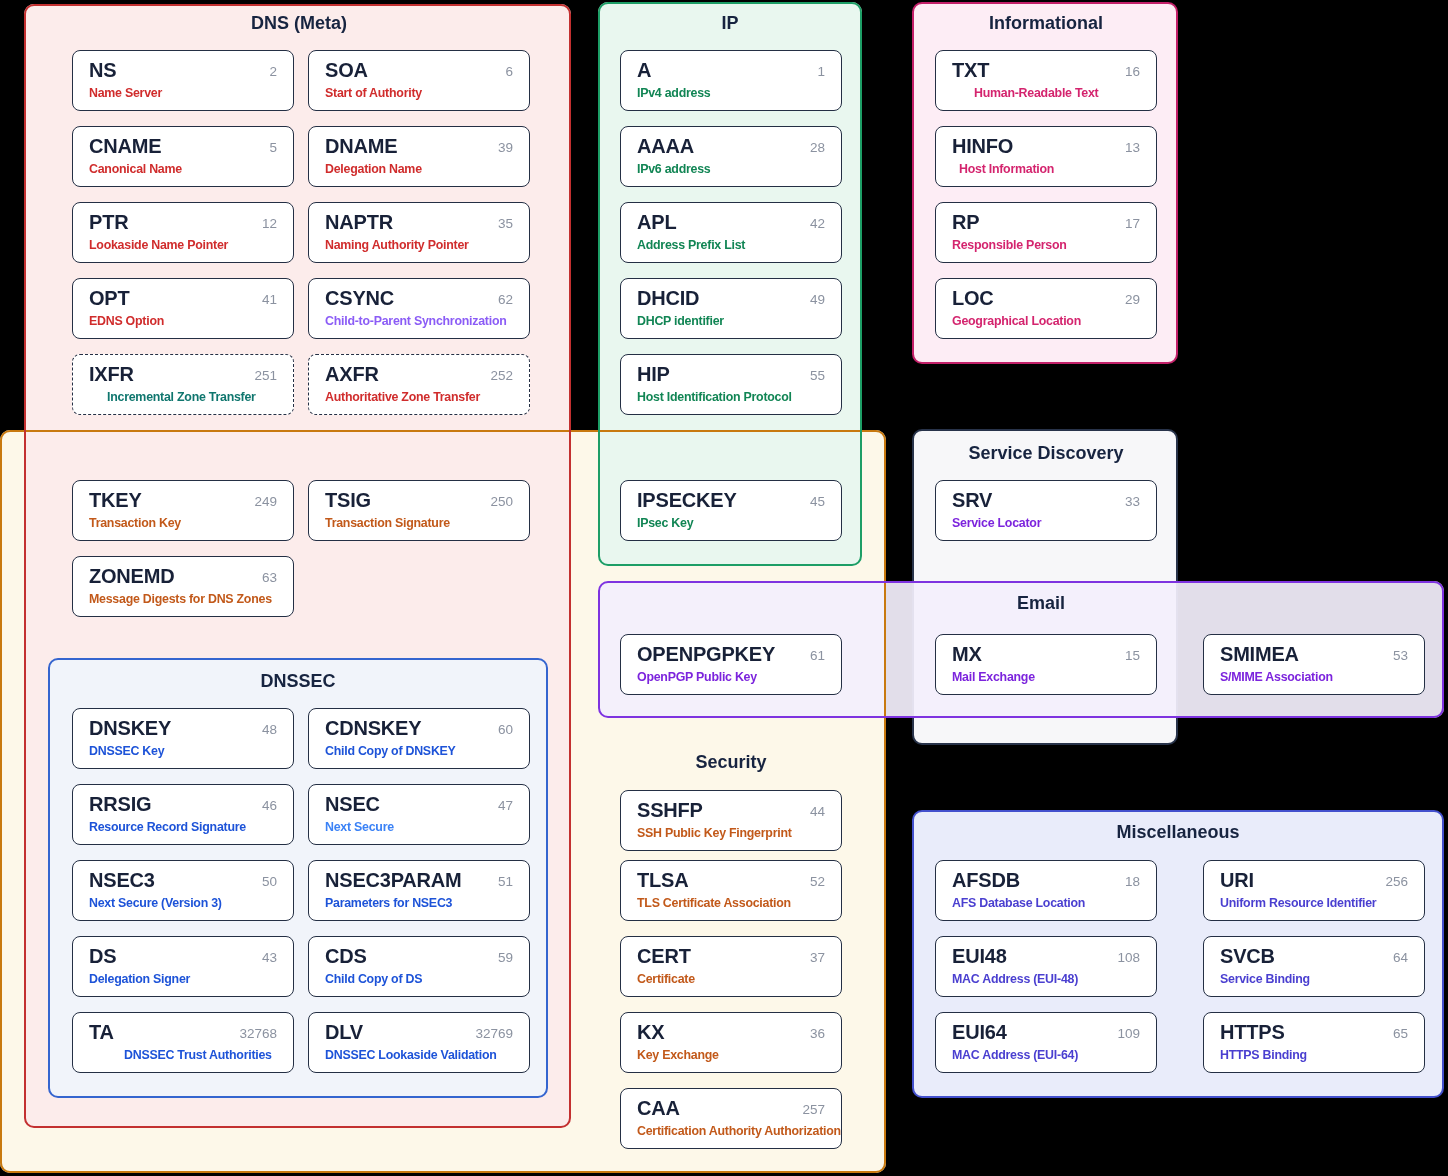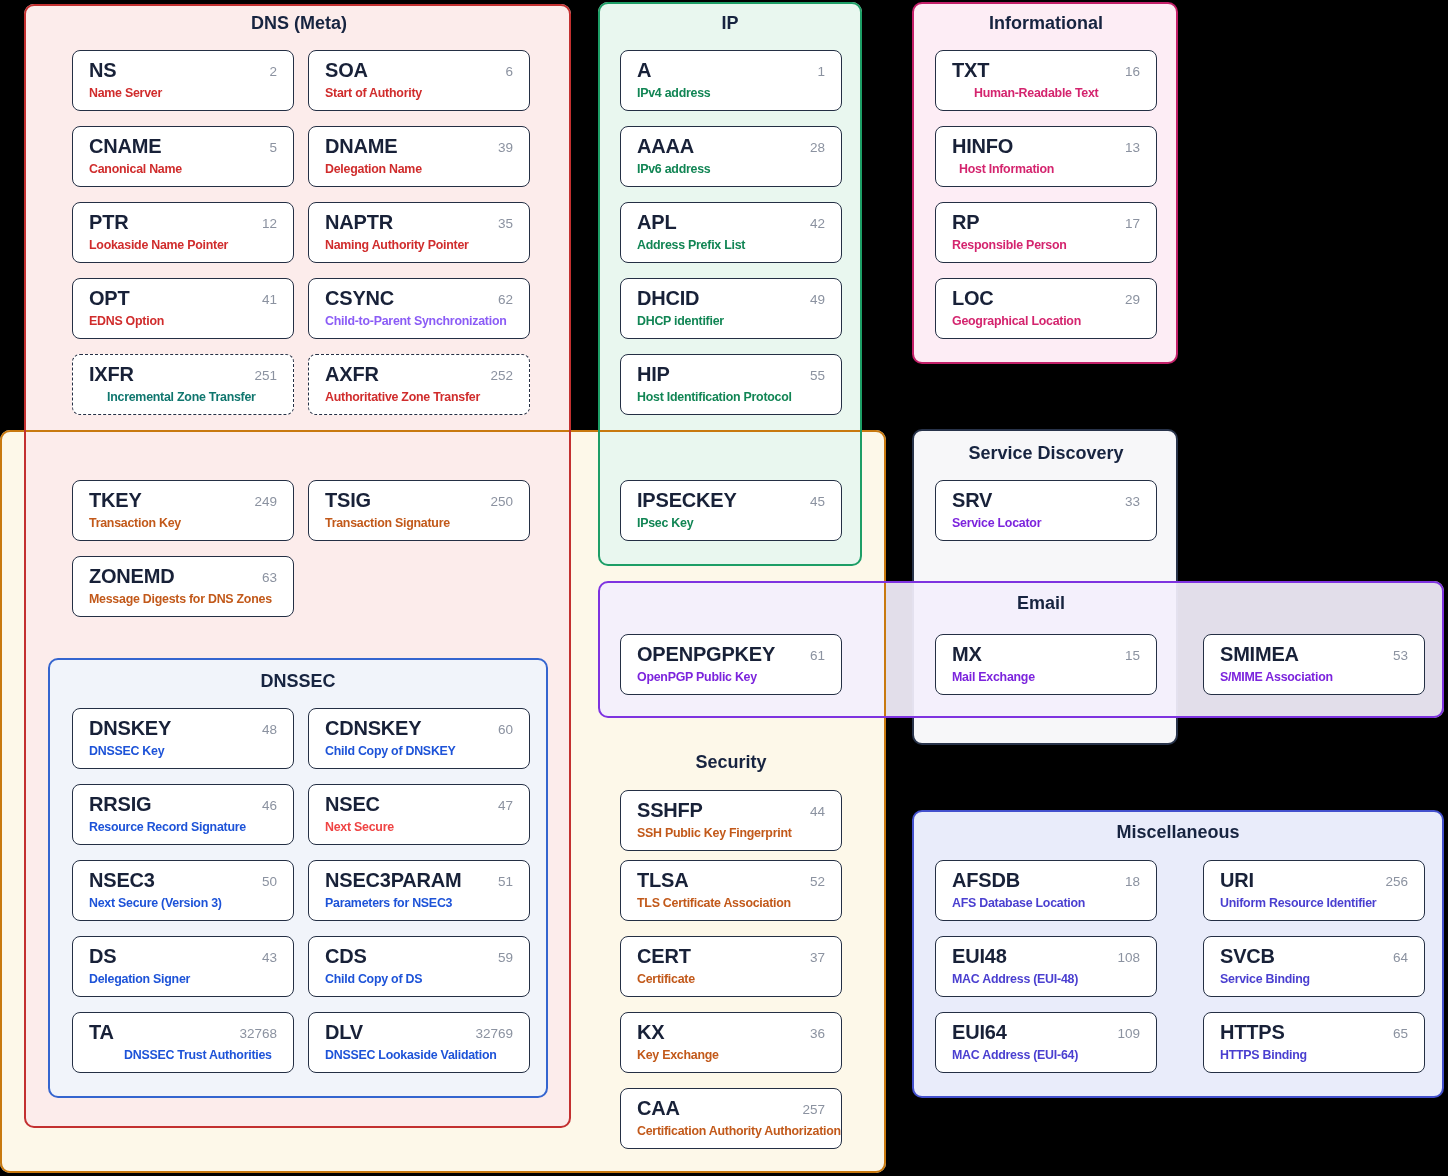--- a/index.html
+++ b/index.html
@@ -188,21 +188,21 @@
       <div class="desc" style="color: rgb(29, 83, 216);">Child Copy of DNSKEY</div>
     </div>
     <div class="card" style="left: 72px; top: 784px;">
       <div class="code">RRSIG</div>
       <div class="num">46</div>
       <div class="desc" style="color: rgb(29, 83, 216);">Resource Record Signature</div>
     </div>
     <div class="card" style="left: 308px; top: 784px;">
       <div class="code">NSEC</div>
       <div class="num">47</div>
-      <div class="desc" style="color: #ef4444;">Next Secure</div>
+      <div class="desc" style="color: #3b82f6;">Next Secure</div>
     </div>
     <div class="card" style="left: 72px; top: 860px;">
       <div class="code">NSEC3</div>
       <div class="num">50</div>
       <div class="desc" style="color: rgb(29, 83, 216);">Next Secure (Version 3)</div>
     </div>
     <div class="card" style="left: 308px; top: 860px;">
       <div class="code">NSEC3PARAM</div>
       <div class="num">51</div>
       <div class="desc" style="color: rgb(29, 83, 216);">Parameters for NSEC3</div>

